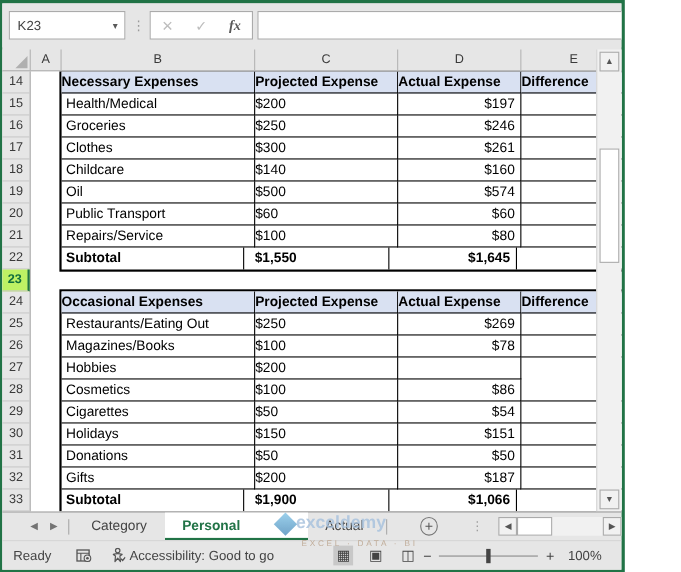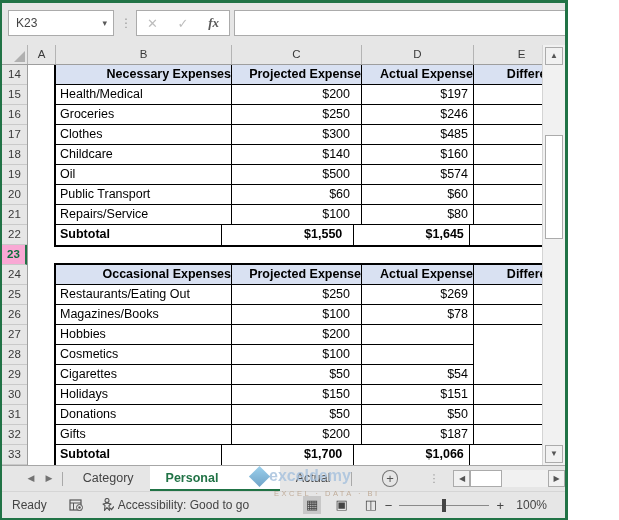--- a/index.html
+++ b/index.html
@@ -26,33 +26,33 @@
               border-bottom:1px solid #9e9e9e; }
   .corner { width:26px; height:100%; border-right:1px solid #B4B4B4; position:relative; }
   .corner .tri { position:absolute; right:2px; bottom:2px; width:0; height:0;
                  border-left:11px solid transparent; border-bottom:11px solid #B0B0B0; }
   .colhead { height:100%; border-right:1px solid #B4B4B4; text-align:center; font-size:11.5px; color:#3a3a3a; line-height:19px; }
   .colstub { width:22px; height:100%; }
 
   
   .rowstrip { position:absolute; left:0; top:62px; width:26px; height:400px; background:#E6E6E6; border-right:1px solid #9e9e9e; }
   .rowhead { width:100%; height:20px; border-bottom:1px solid #C9C9C9; text-align:center; font-size:11.5px; color:#3a3a3a; line-height:19px; }
-  .rowhead.sel { background:#f9a8d4; color:#0E6E3C; border-right:2px solid #217346; font-weight:bold; }
+  .rowhead.sel { background:#bef264; color:#0E6E3C; border-right:2px solid #217346; font-weight:bold; }
 
   
   .sheet { position:absolute; left:26px; top:62px; width:564px; height:400px; background:#fff; overflow:hidden; }
   .xtable { position:absolute; left:28px; width:512px; box-shadow:0 0 0 2px #000; background:#fff; }
   .xrow { display:flex; height:20px; font-size:12.5px; color:#000; }
   .xrow > div { border-right:1px solid #000; border-bottom:1px solid #000; height:100%; line-height:19px; overflow:hidden; }
   .xrow > div:nth-child(1){ width:176px; padding-left:4px; }
-  .xrow > div:nth-child(2){ width:130px; text-align:right; padding-right:11px; }
+  .xrow > div:nth-child(2){ width:130px; text-align:left; padding-right:11px; }
   .xrow > div:nth-child(3){ width:112px; text-align:right; padding-right:5px; }
   .xrow > div:nth-child(4){ width:94px;  border-right:none; }
   .xrow:last-child > div { border-bottom:none; }
-  .xrow.head > div { background:#D9E1F2; font-weight:bold; text-align:right; padding:0; }
+  .xrow.head > div { background:#D9E1F2; font-weight:bold; text-align:left; padding:0; }
   .xrow.subtotal { font-weight:bold;gap:10px; }
 
   
   .vscroll { position:absolute; right:0; top:42px; width:23px; height:420px; background:#F1F1F1; border-left:1px solid #D4D4D4; }
   .varrow { position:absolute; left:2px; width:18px; height:18px; background:#F1F1F1; border:1px solid #ABABAB;
             color:#555; font-size:8px; text-align:center; line-height:16px; }
   .vthumb { position:absolute; left:2px; top:90px; width:18px; height:104px; background:#fff; border:1px solid #ABABAB; }
 
   
   .tabrow { position:absolute; left:0; top:462px; width:100%; height:26px; background:#E6E6E6; border-top:1px solid #A6A6A6;
@@ -166,21 +166,21 @@
           </div>
           <div class="xrow">
             <div>Groceries</div>
             <div>$250</div>
             <div>$246</div>
             <div></div>
           </div>
           <div class="xrow">
             <div>Clothes</div>
             <div>$300</div>
-            <div>$485</div>
+            <div>$261</div>
             <div></div>
           </div>
           <div class="xrow">
             <div>Childcare</div>
             <div>$140</div>
             <div>$160</div>
             <div></div>
           </div>
           <div class="xrow">
             <div>Oil</div>
@@ -227,20 +227,21 @@
             <div></div>
           </div>
           <div class="xrow">
             <div>Hobbies</div>
             <div>$200</div>
             <div></div>
           </div>
           <div class="xrow">
             <div>Cosmetics</div>
             <div>$100</div>
+            <div>$86</div>
             <div></div>
           </div>
           <div class="xrow">
             <div>Cigarettes</div>
             <div>$50</div>
             <div>$54</div>
             <div></div>
           </div>
           <div class="xrow">
             <div>Holidays</div>
@@ -255,21 +256,21 @@
             <div></div>
           </div>
           <div class="xrow">
             <div>Gifts</div>
             <div>$200</div>
             <div>$187</div>
             <div></div>
           </div>
           <div class="xrow subtotal">
             <div>Subtotal</div>
-            <div>$1,700</div>
+            <div>$1,900</div>
             <div>$1,066</div>
             <div></div>
           </div>
         </div>
     </div>
 
     <div class="vscroll">
       <div class="varrow" style="top:2px;">▲</div>
       <div class="vthumb"></div>
       <div class="varrow" style="bottom:2px;">▼</div>

